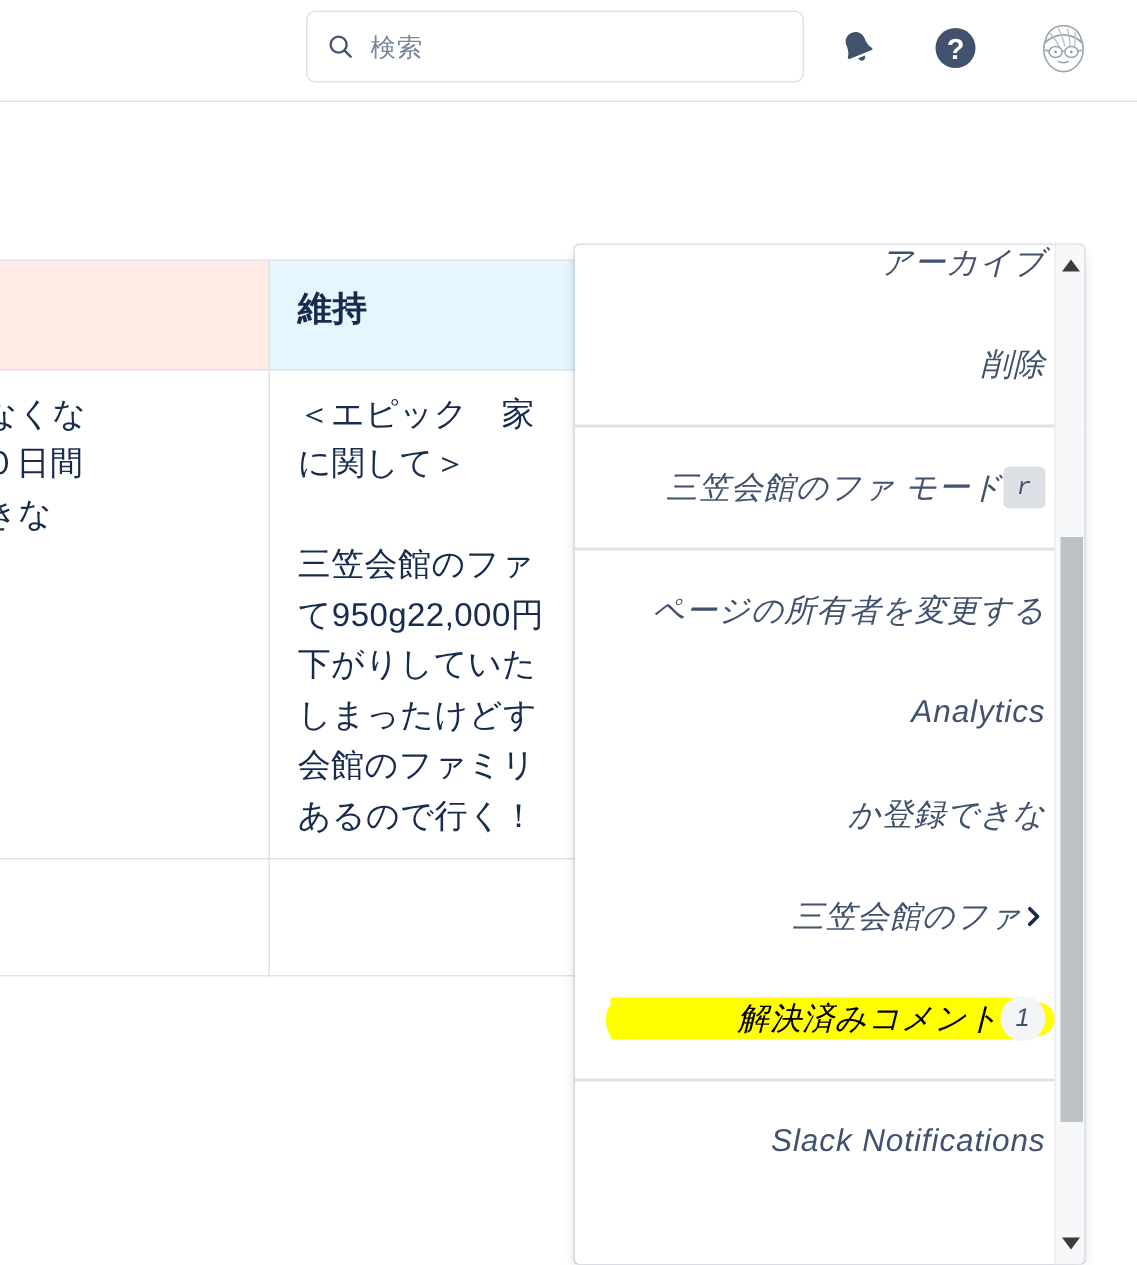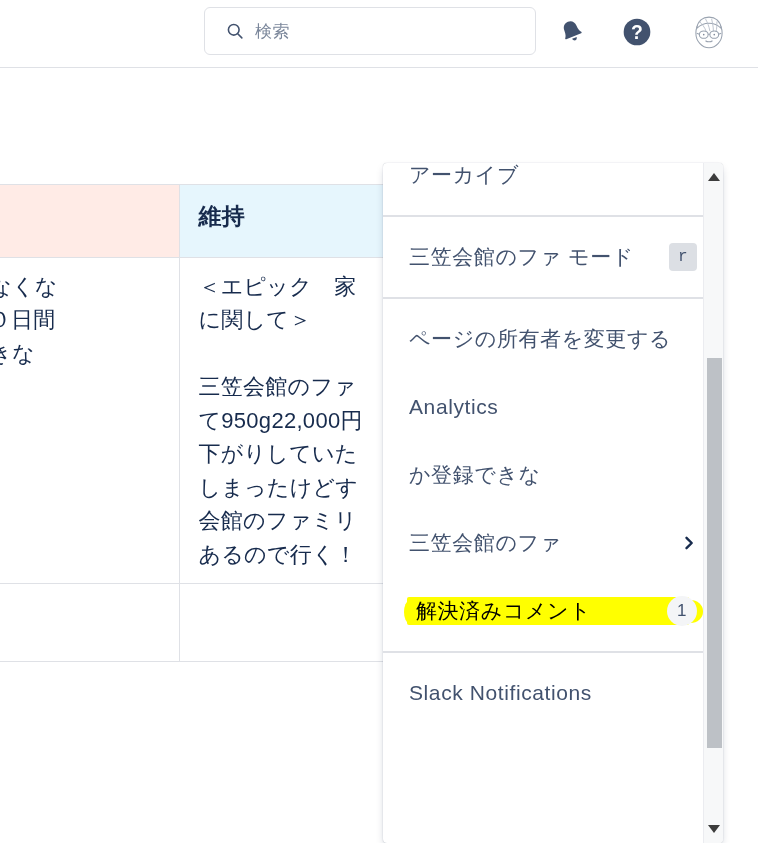--- a/index.html
+++ b/index.html
@@ -14,21 +14,21 @@
 
   
   .topnav {
     position: absolute; left:0; top:0; width:758px; height:68px;
     background:#fff; border-bottom:1px solid #DFE1E6;
     display:flex; align-items:center;
   }
   .search-box {
     position:absolute; left:204px; top:7px; width:332px; height:48px;
     border:1px solid #DFE1E6; border-radius:6px; background:#fff;
-    display:flex; align-items:center; padding:0 20px; gap:10px;
+    display:flex; align-items:center; padding:0 12px; gap:10px;
   }
   .search-icon { width:20px; height:20px; flex:none; display:block; }
   .search-placeholder {
     font-size:17px; color:#7A869A; letter-spacing:0.5px; line-height:1;
   }
   .nav-icon-btn {
     position:absolute; display:flex; align-items:center; justify-content:center;
     width:36px; height:36px; cursor:pointer; background:transparent; border:none;
   }
   #bell-btn { left:554px; top:14px; }
@@ -68,21 +68,21 @@
   }
   .more-btn {
     position:absolute; left:690px; top:101px; width:58px; height:52px;
     background:#E9F2FF; border:none; border-radius:4px; cursor:pointer;
     display:flex; align-items:center; justify-content:center; gap:5px;
   }
   .more-dot { width:7px; height:7px; border-radius:50%; background:#4C6EF5; display:block; }
 
   
   .content {
-    position:absolute; left:0; top:160px; width:758px; height:683px;
+    position:absolute; left:0; top:149px; width:758px; height:683px;
     background:#fff; overflow:hidden;
   }
   .tbl { position:absolute; left:-120px; top:24px; width:640px; border-collapse:collapse; }
   .tbl td {
     border:1px solid #DFE1E6; vertical-align:top;
     padding:12px 18px; font-size:22px; line-height:1.52; color:#172B4D;
     letter-spacing:0.3px;
   }
   td.hd-pink { background:#FFEBE6; height:73px; padding:14px 18px; }
   td.hd-blue { background:#E6F6FD; height:73px; padding:14px 18px; }
@@ -100,22 +100,23 @@
     overflow:hidden;
   }
   .menu-scrollport {
     position:absolute; left:0; top:0; width:340px; height:680px;
   }
   .menu-inner { position:absolute; left:0; top:-22px; width:340px; }
   .menu-item {
     position:relative; display:flex; align-items:center;
     height:68px; padding:0 26px; cursor:pointer;
     font-size:21px; color:#42526E; letter-spacing:0.6px;
-    background:transparent; border:none; width:100%; text-align:left;
+    background:transparent; border:none; width:100%; text-align:right;
     font-family:"Liberation Sans","DejaVu Sans",sans-serif;
+    font-style:italic;
   }
   .mi-label { flex:1; white-space:nowrap; position:relative; z-index:2; }
   .menu-divider { height:2px; background:#DFE1E6; margin:6px 0; }
   .kbd {
     display:inline-flex; align-items:center; justify-content:center;
     min-width:28px; height:28px; padding:0 8px; border-radius:4px;
     background:#DCDFE4; color:#42526E; font-size:16px;
     font-family:"Liberation Mono","DejaVu Sans Mono",monospace;
   }
   .chev { width:16px; height:16px; flex:none; display:block; }
@@ -331,20 +332,23 @@
     </tbody>
       </table>
   </div>
 
   <div class="menu">
     <div class="menu-scrollport">
       <div class="menu-inner">
 
         <button class="menu-item">
           <span class="mi-label">アーカイブ</span>
+        </button>
+        <button class="menu-item">
+          <span class="mi-label">削除</span>
         </button>
 
         <div class="menu-divider"></div>
 
         <button class="menu-item">
           <span class="mi-label">三笠会館のファ モード</span>
           <span class="kbd">r</span>
         </button>
 
         <div class="menu-divider"></div>

